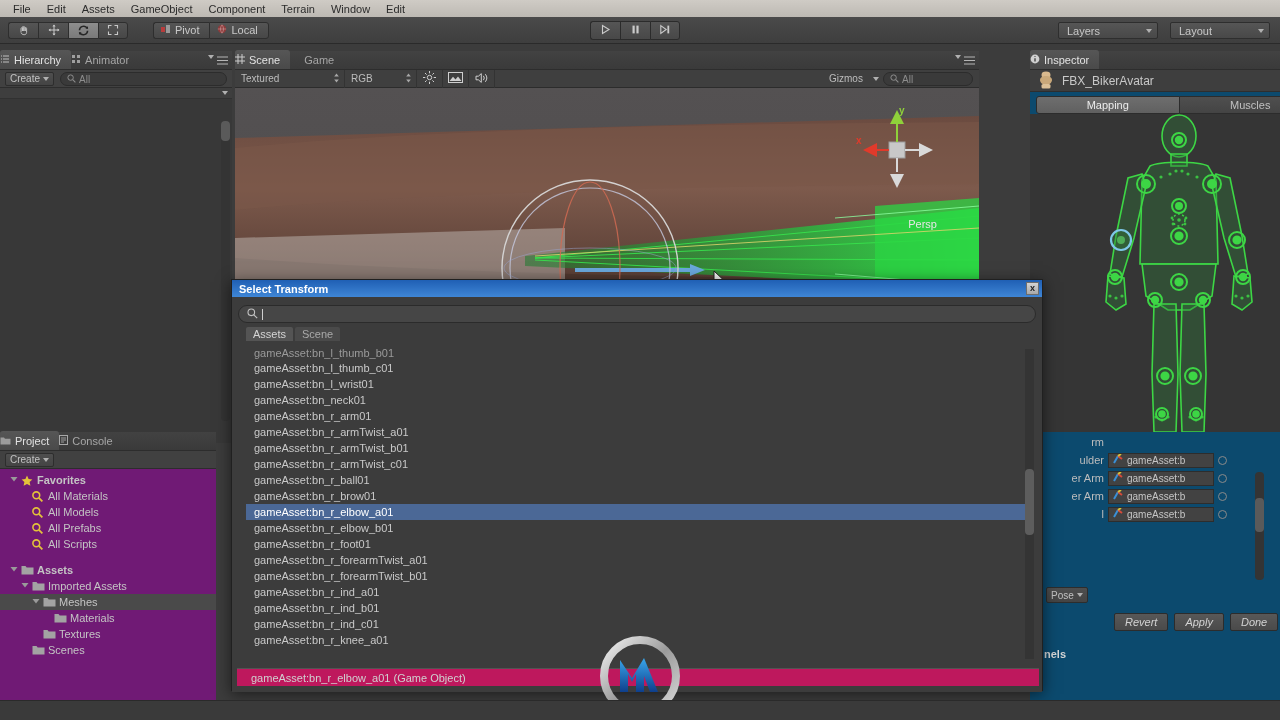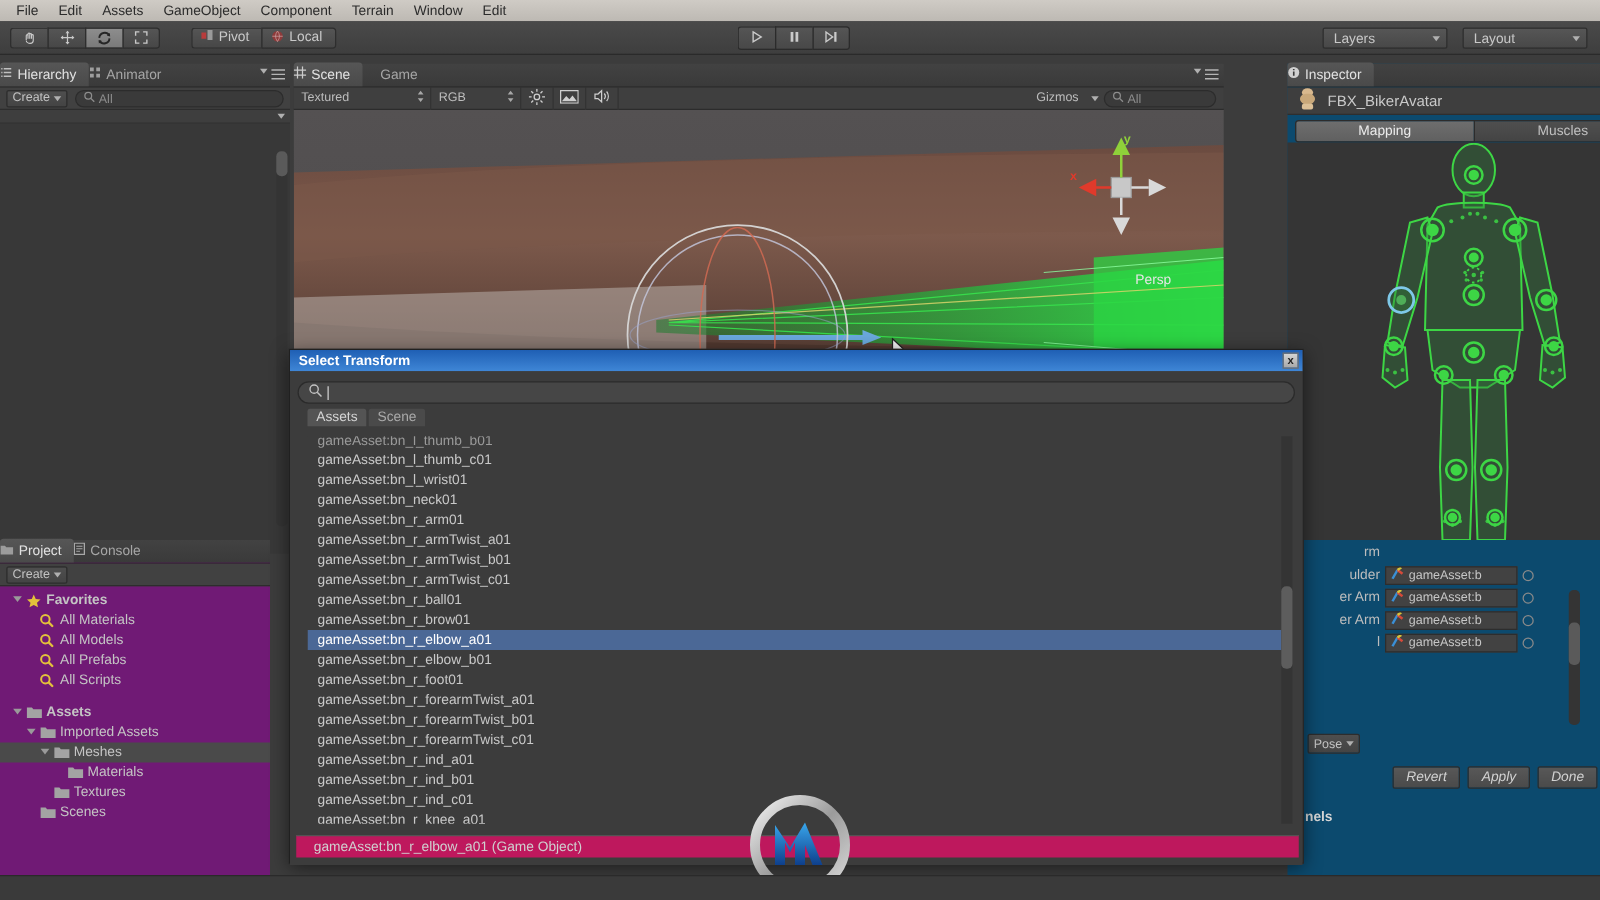--- a/index.html
+++ b/index.html
@@ -959,21 +959,20 @@
           <div class="dlg-item">gameAsset:bn_r_armTwist_a01</div>
           <div class="dlg-item">gameAsset:bn_r_armTwist_b01</div>
           <div class="dlg-item">gameAsset:bn_r_armTwist_c01</div>
           <div class="dlg-item">gameAsset:bn_r_ball01</div>
           <div class="dlg-item">gameAsset:bn_r_brow01</div>
           <div class="dlg-item sel">gameAsset:bn_r_elbow_a01</div>
           <div class="dlg-item">gameAsset:bn_r_elbow_b01</div>
           <div class="dlg-item">gameAsset:bn_r_foot01</div>
           <div class="dlg-item">gameAsset:bn_r_forearmTwist_a01</div>
           <div class="dlg-item">gameAsset:bn_r_forearmTwist_b01</div>
-          <div class="dlg-item">gameAsset:bn_r_forearmTwist_c01</div>
           <div class="dlg-item">gameAsset:bn_r_ind_a01</div>
           <div class="dlg-item">gameAsset:bn_r_ind_b01</div>
           <div class="dlg-item">gameAsset:bn_r_ind_c01</div>
           <div class="dlg-item">gameAsset:bn_r_knee_a01</div>
         </div>
 
       <div class="dlg-scroll">
         <div class="thumb"></div>
       </div>
 

